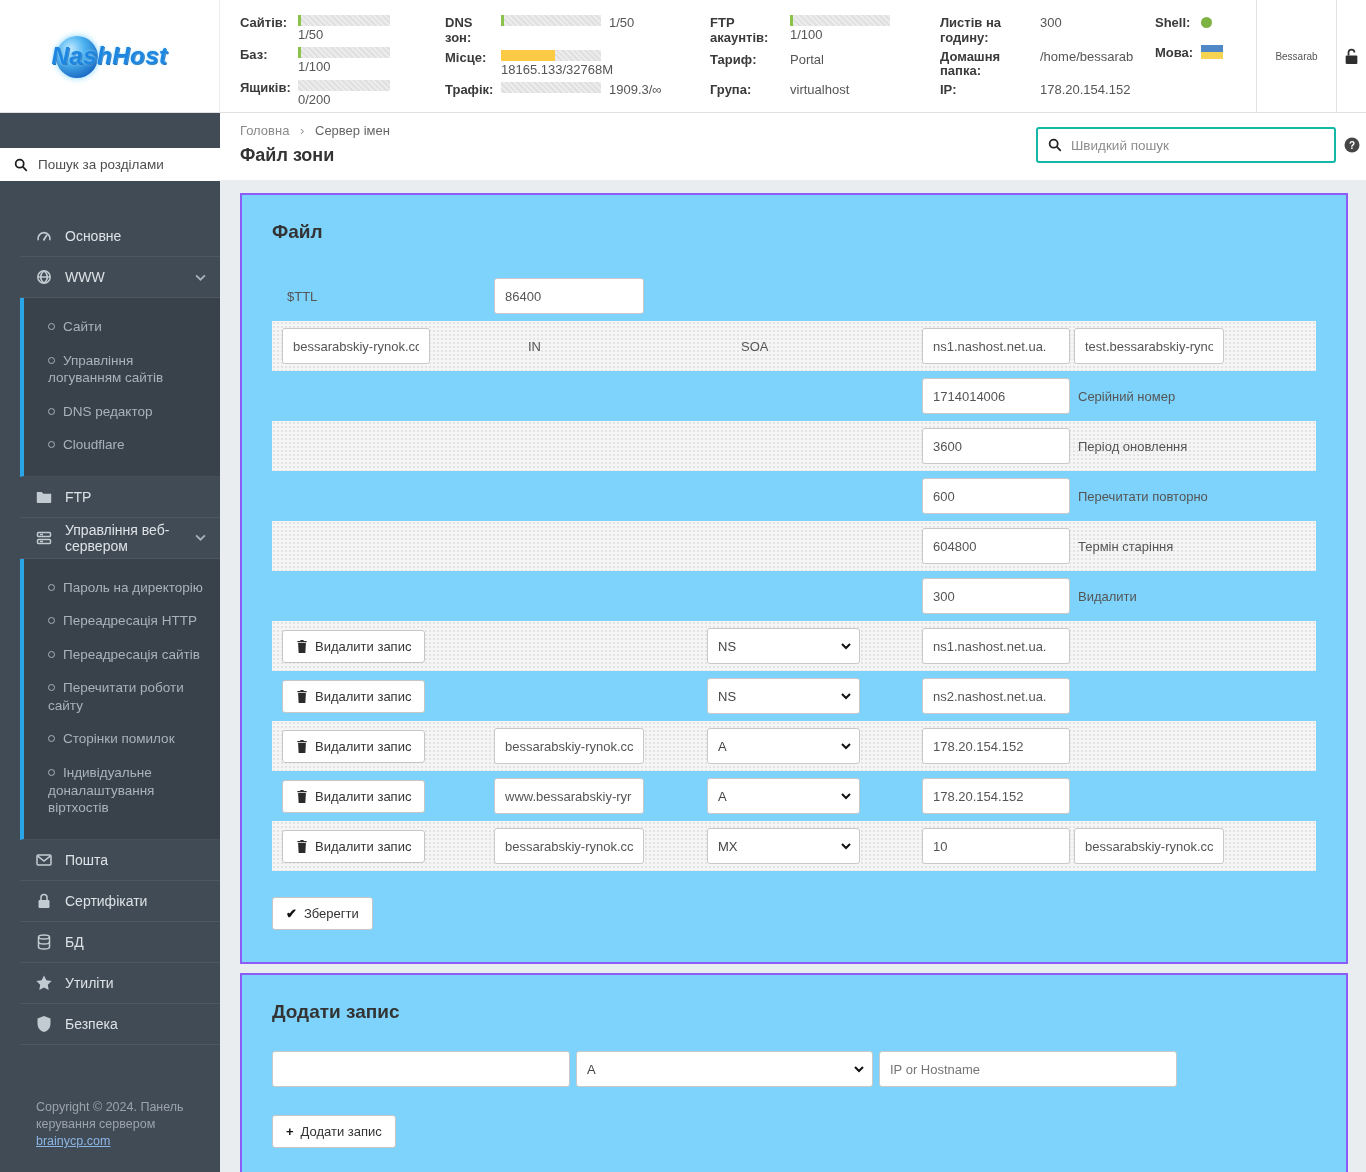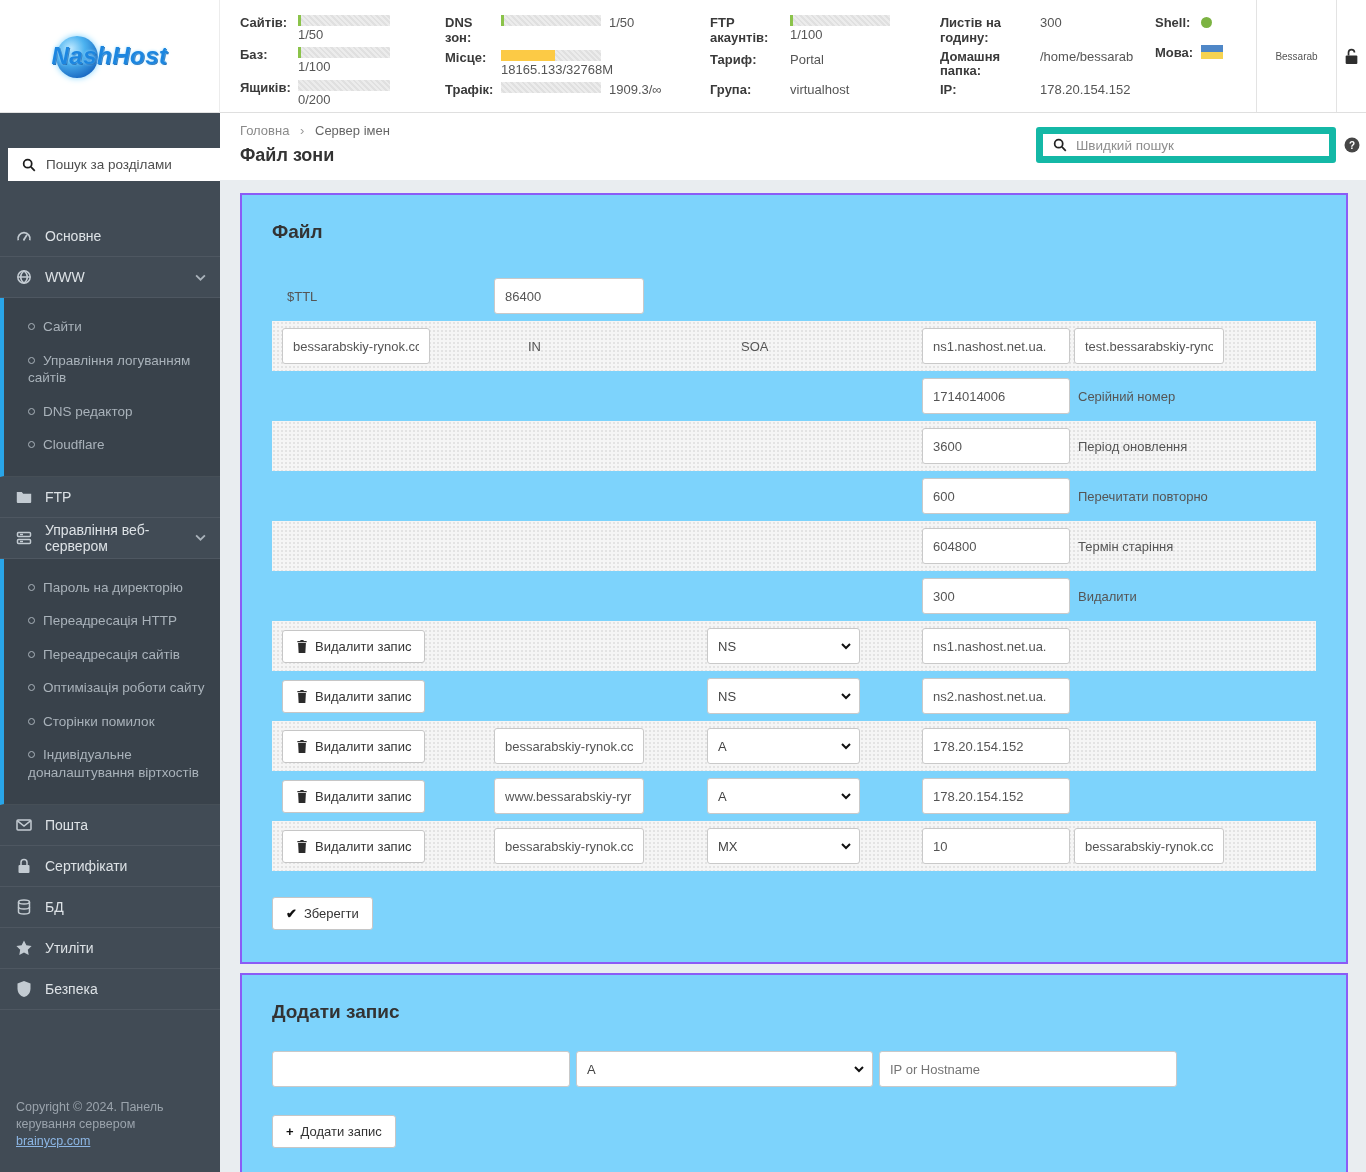--- a/index.html
+++ b/index.html
@@ -9,25 +9,25 @@
 
   
   .sidebar { width:220px; flex:none; background:#414b55; display:flex; flex-direction:column;gap:35px; }
   .logo-box { height:113px; background:#fff; border-bottom:1px solid #e2e2e2; border-right:1px solid #ececec;
               display:flex; align-items:center; justify-content:center; position:relative; }
   .logo-sphere { position:absolute; left:56px; top:36px; width:42px; height:42px; border-radius:50%;
                  background:radial-gradient(circle at 35% 30%, #bfe9ff 0%, #4db3f0 35%, #1565c0 80%, #0d3d7a 100%);
                  box-shadow:0 0 6px #7fd4ff; }
   .logo-text { position:relative; font-style:italic; font-weight:bold; font-size:24px; color:#1c86e0;
                text-shadow:0 0 3px #9fdcff, 1px 1px 0 #0b5cab; letter-spacing:.5px; }
-  .side-search { height:33px; background:#fff; display:flex; align-items:center; padding:0 14px; gap:10px;margin-left:8px; }
+  .side-search { height:33px; background:#fff; display:flex; align-items:center; padding:0 14px; gap:10px; }
   .side-search svg { width:14px; height:14px; color:#1c1c1c; flex:none; }
   .side-search input { border:none; outline:none; font-size:13.5px; color:#333; width:100%; background:transparent; }
   .side-search input::placeholder { color:#4e4e4e; }
-  .nav { flex:1; display:flex; flex-direction:column; }
+  .nav { flex:1; display:flex; flex-direction:column;margin-left:20px; }
   .side-item { display:flex; align-items:center; gap:13px; height:41px; padding:0 14px 0 16px;
                color:#dde2e6; font-size:14px; border-bottom:1px solid rgba(255,255,255,.07); cursor:pointer; }
   .side-item svg { width:16px; height:16px; color:#c3cbd2; flex:none; }
   .side-item .chev { margin-left:auto; width:11px; height:11px; color:#aab3bb; }
   .submenu { background:#39424b; border-left:4px solid #29a5e8; padding:12px 10px 14px 24px;
              border-bottom:1px solid rgba(255,255,255,.07); }
   .sub-item { color:#a9b2ba; font-size:13.5px; line-height:1.3; padding:8px 0; cursor:pointer; }
   .sub-item .bullet { display:inline-block; width:7px; height:7px; border:1.4px solid #a9b2ba;
                       border-radius:50%; margin-right:8px; vertical-align:1px; }
   .copyright { margin-top:auto; padding:0 16px 22px; color:#9aa3ac; font-size:12.5px; line-height:1.35; }
@@ -63,21 +63,21 @@
   .lock-box { width:29px; display:flex; align-items:center; justify-content:center; cursor:pointer; }
   .lock-box svg { width:15px; height:17px; color:#2e2e2e; }
 
   
   .page-head { background:#fff; padding:10px 6px 14px 20px; display:flex; align-items:flex-start; }
   .crumb { font-size:13px; color:#8a8a8a; }
   .crumb .sep { margin:0 7px; color:#999; }
   .crumb .cur { color:#666; }
   .page-title { font-size:18px; font-weight:bold; color:#333; margin-top:7px; }
   .head-right { margin-left:auto; display:flex; align-items:center; gap:8px; margin-top:4px; }
-  .quick-search { width:300px; height:36px; border:7px solid #14b8a6; border-radius:3px; display:flex;
+  .quick-search { width:300px; height:36px; border:2px solid #14b8a6; border-radius:3px; display:flex;
                   align-items:center; padding:0 10px; gap:9px; background:#fff; }
   .quick-search svg { width:14px; height:14px; color:#222; flex:none; }
   .quick-search input { border:none; outline:none; font-size:13.5px; width:100%; color:#333; }
   .quick-search input::placeholder { color:#8d8d8d; }
   .help-icon { width:16px; height:16px; flex:none; cursor:pointer; }
 
   
   .content { flex:1; background:#e9edf0; padding:13px 18px 20px 20px; overflow:hidden; }
   .card { background:#7dd3fc; border:2px solid #8b5cf6; padding:26px 30px 32px; margin-bottom:9px; }
   .card-title { font-size:19px; font-weight:bold; color:#333; margin-bottom:28px; }
@@ -172,21 +172,21 @@
           </svg>
         <span>Управління веб-сервером</span>
         <svg class="chev" viewBox="0 0 10 6" fill="none" stroke="currentColor" stroke-width="1.6">
             <path d="M1 1l4 4 4-4"></path>
           </svg>
       </div>
       <div class="submenu">
         <div class="sub-item"><span class="bullet"></span><span>Пароль на директорію</span></div>
         <div class="sub-item"><span class="bullet"></span><span>Переадресація HTTP</span></div>
         <div class="sub-item"><span class="bullet"></span><span>Переадресація сайтів</span></div>
-        <div class="sub-item"><span class="bullet"></span><span>Оптимізація роботи сайту</span></div>
+        <div class="sub-item"><span class="bullet"></span><span>Перечитати роботи сайту</span></div>
         <div class="sub-item"><span class="bullet"></span><span>Сторінки помилок</span></div>
         <div class="sub-item"><span class="bullet"></span><span>Індивідуальне доналаштування віртхостів</span></div>
       </div>
 
       <div class="side-item">
         <svg viewBox="0 0 16 12" fill="none" stroke="currentColor" stroke-width="1.5">
             <rect x="1" y="1" width="14" height="10" rx="1"></rect>
             <path d="M1.5 1.8L8 7l6.5-5.2"></path>
           </svg>
         <span>Пошта</span>

